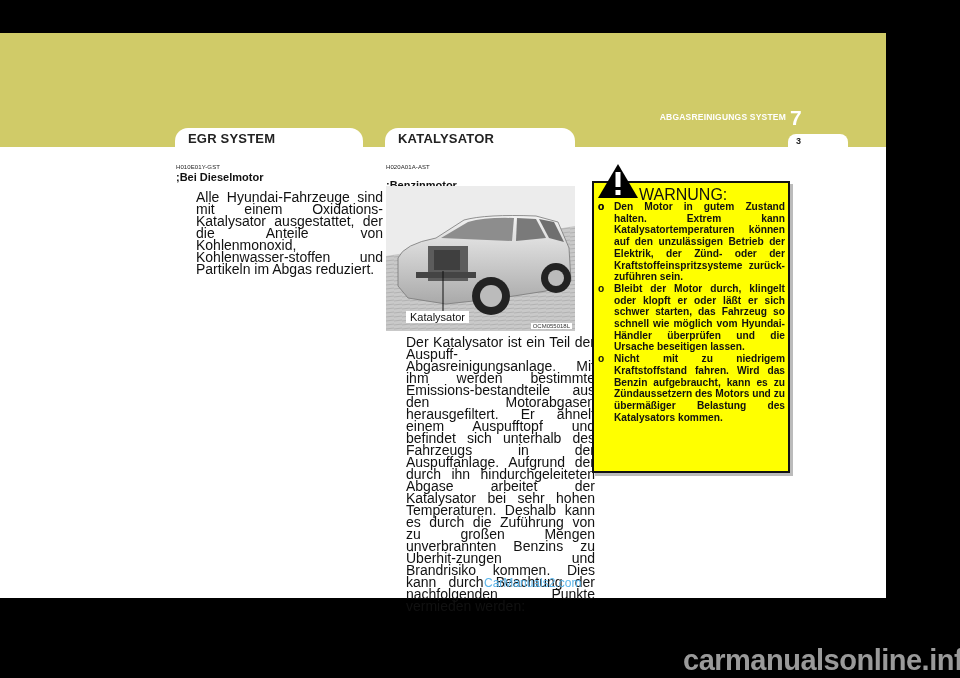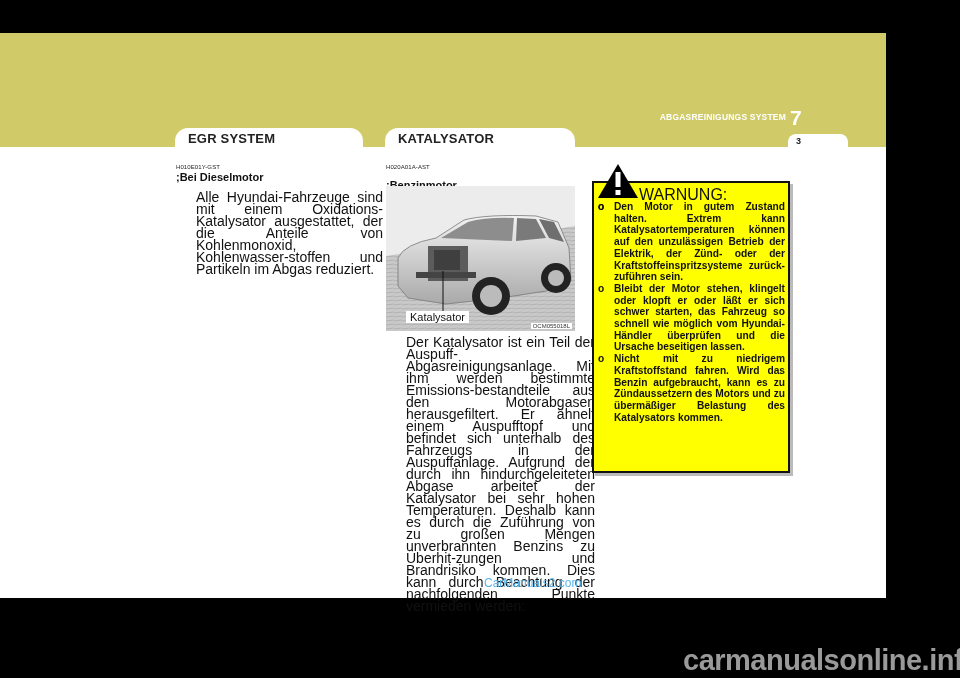--- a/index.html
+++ b/index.html
@@ -96,21 +96,21 @@
   <span class="fig-code">OCM055018L</span>
 </div>
 
 <div class="body-text" style="left:386px;top:336px;width:189px;">Der Katalysator ist ein Teil der Auspuff-Abgasreinigungsanlage. Mit ihm werden bestimmte Emissions-bestandteile aus den Motorabgasen herausgefiltert. Er ähnelt einem Auspufftopf und befindet sich unterhalb des Fahrzeugs in der Auspuffanlage. Aufgrund der durch ihn hindurchgeleiteten Abgase arbeitet der Katalysator bei sehr hohen Temperaturen. Deshalb kann es durch die Zuführung von zu großen Mengen unverbrannten Benzins zu Überhit-zungen und Brandrisiko kommen. Dies kann durch Beachtung der nachfolgenden Punkte vermieden werden:</div>
 
 <div class="warn">
   <span class="warn-title">WARNUNG:</span>
   <ul class="warn-list">
     <li><span class="bullet">o</span></li>
     <li><span class="bullet">o</span><span>Den Motor in gutem Zustand halten. Extrem kann Katalysatortemperaturen können auf den unzulässigen Betrieb der Elektrik, der Zünd- oder der Kraftstoffeinspritzsysteme zurück-zuführen sein.</span></li>
-    <li><span class="bullet">o</span><span>Bleibt der Motor stehen, klingelt oder klopft er oder läßt er sich schwer starten, das Fahrzeug so schnell wie möglich vom Hyundai-Händler überprüfen und die Ursache beseitigen lassen.</span></li>
+    <li><span class="bullet">o</span><span>Bleibt der Motor durch, klingelt oder klopft er oder läßt er sich schwer starten, das Fahrzeug so schnell wie möglich vom Hyundai-Händler überprüfen und die Ursache beseitigen lassen.</span></li>
     <li><span class="bullet">o</span><span>Nicht mit zu niedrigem Kraftstoffstand fahren. Wird das Benzin aufgebraucht, kann es zu Zündaussetzern des Motors und zu übermäßiger Belastung des Katalysators kommen.</span></li>
   </ul>
 </div>
 <svg class="warn-tri" width="42" height="36" viewBox="0 0 42 36">
   <polygon points="21,1 41,35 1,35" fill="#000"></polygon>
   <rect x="18.5" y="9" width="5" height="15" fill="#fff"></rect>
   <rect x="18.5" y="27" width="5" height="5" fill="#fff"></rect>
 </svg>
 
 <div class="wm1">CarManuals2.com</div>

